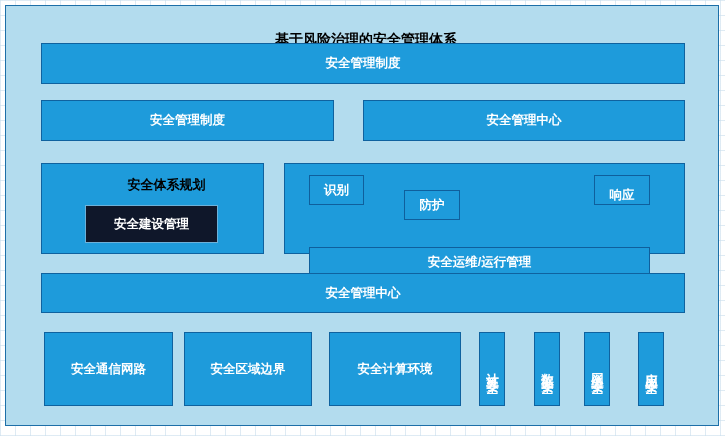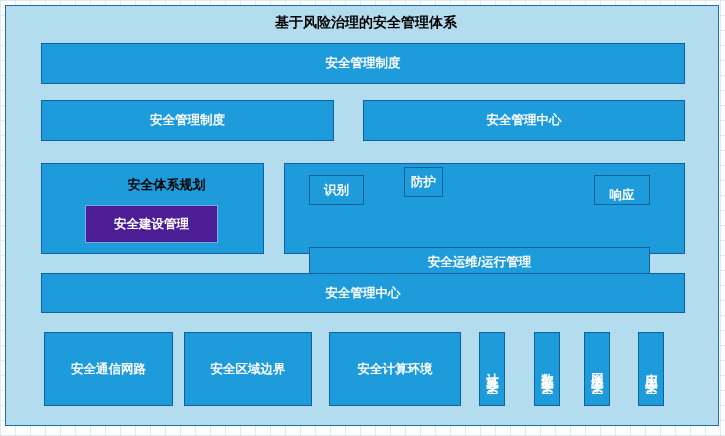--- a/index.html
+++ b/index.html
@@ -20,21 +20,21 @@
     left: 5px;
     top: 5px;
     width: 714px;
     height: 421px;
     background: #b3dcee;
     border: 1.5px solid #1d6fa8;
     box-sizing: border-box;
   }
   .abs { position: absolute; box-sizing: border-box; }
   .title {
-    left: 0; top: 8px; width: 100%;
+    left: 0; top: 25px; width: 100%;
     text-align: center;
     font-size: 14px;
     font-weight: bold;
     color: #000000;
     padding-left: 8px;
   }
   .box {
     background: #1e9bdb;
     border: 1.5px solid #0f629f;
     display: flex;
@@ -47,21 +47,21 @@
   }
   .group-label {
     left: 0; top: 12px; width: 100%;
     text-align: center;
     font-size: 13px;
     font-weight: bold;
     color: #000000;
     padding-left: 28px;
   }
   .inner-box {
-    background: #4c1d95;
+    background: #0f172a;
     border: 1px solid #6db1d9;
     display: flex;
     align-items: center;
     justify-content: center;
     color: #ffffff;
     font-size: 12.5px;
     font-weight: bold;
   }
   .sub-box {
     background: #1e9bdb;
@@ -109,21 +109,21 @@
     <div class="abs group-label">安全体系规划</div>
     <div class="abs inner-box" style="left:43px; top:41px; width:133px; height:38px;">
       <span>安全建设管理</span>
     </div>
   </div>
 
   <div class="abs box" style="left:278px; top:157px; width:401px; height:91px; display:block;">
     <div class="abs sub-box" style="left:24px; top:11px; width:55px; height:30px;">
       <span>识别</span>
     </div>
-    <div class="abs sub-box" style="left:119px; top:3px; width:39px; height:30px;">
+    <div class="abs sub-box" style="left:119px; top:26px; width:56px; height:30px;">
       <span>防护</span>
     </div>
     <div class="abs sub-box" style="left:309px; top:11px; width:56px; height:30px;align-items:flex-end;">
       <span>响应</span>
     </div>
     <div class="abs sub-box" style="left:24px; top:51px; width:341px; height:30px;margin-top:32px;">
       <span>安全运维/运行管理</span>
     </div>
   </div>
 

